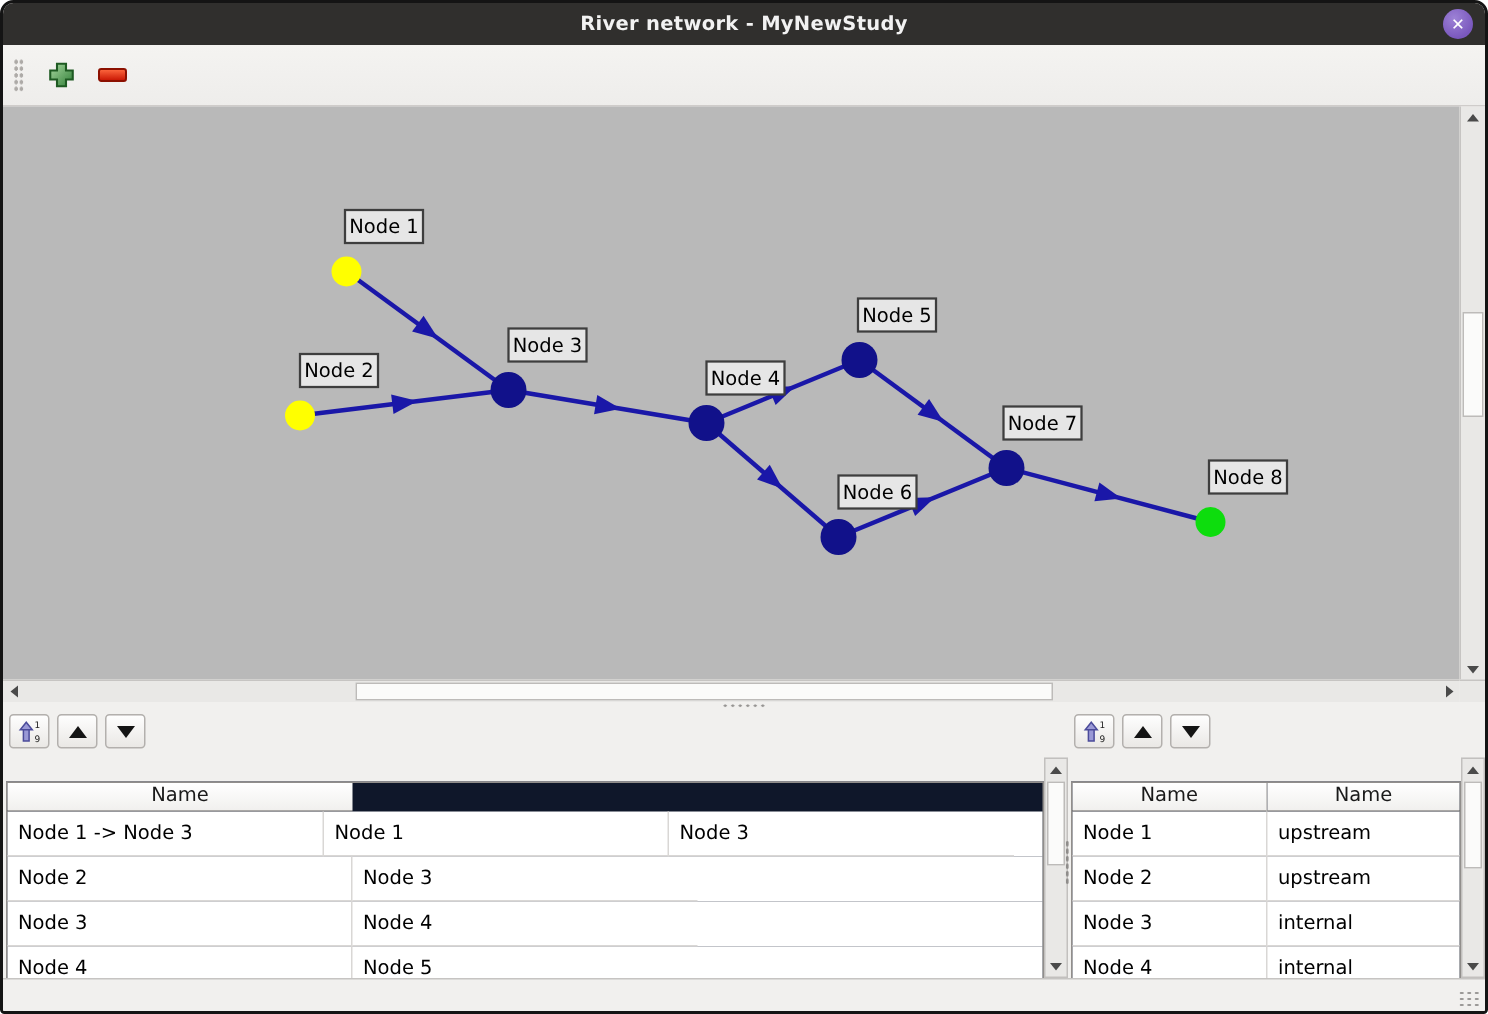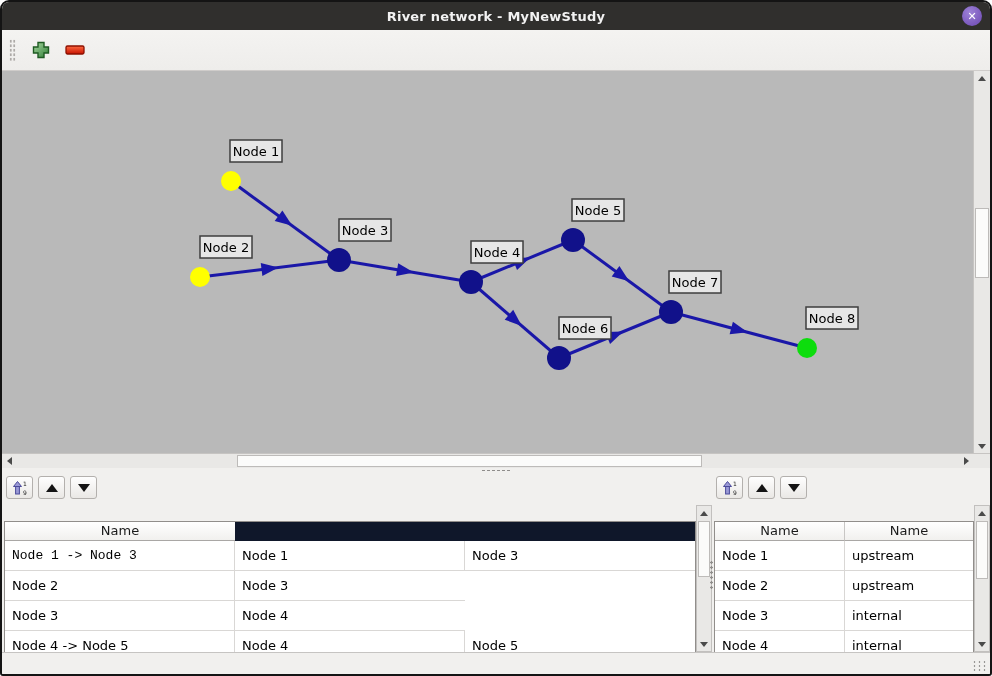--- a/index.html
+++ b/index.html
@@ -229,34 +229,33 @@
     </div>
   <div class="pane-btn" style="left:778px;">
       <div class="ptri-d"></div>
     </div>
 
   <div class="table" id="branches-table" style="left:2px; width:692px;">
       <div class="thead">
         <div class="th" style="width: 230px;">Name</div>
       </div>
       <div class="tr">
-        <div class="td" style="width: 230px; font-family: Liberation Mono, monospace;">Node 1 -&gt; Node 3</div>
+        <div class="td" style="width: 211px;">Node 1 -&gt; Node 3</div>
         <div class="td" style="width: 230px;">Node 1</div>
         <div class="td" style="width: 230px;">Node 3</div>
       </div>
       <div class="tr">
         <div class="td" style="width: 230px;">Node 2</div>
         <div class="td" style="width: 230px;">Node 3</div>
       </div>
       <div class="tr">
         <div class="td" style="width: 230px;">Node 3</div>
         <div class="td" style="width: 230px;">Node 4</div>
       </div>
       <div class="tr">
-        <div class="td" style="width: 230px;">Node 4 -&gt; Node 5</div>
         <div class="td" style="width: 230px;">Node 4</div>
         <div class="td" style="width: 230px;">Node 5</div>
       </div>
       <div class="tr partial"></div>
     </div>
 
   <div class="sb sb-v" style="left:694px; top:503px; width:16px; height:147px; border:1px solid #c2c0be;">
     <div class="sb-arrow" style="top:0; left:0;">
         <div class="tri tri-u"></div>
       </div>

